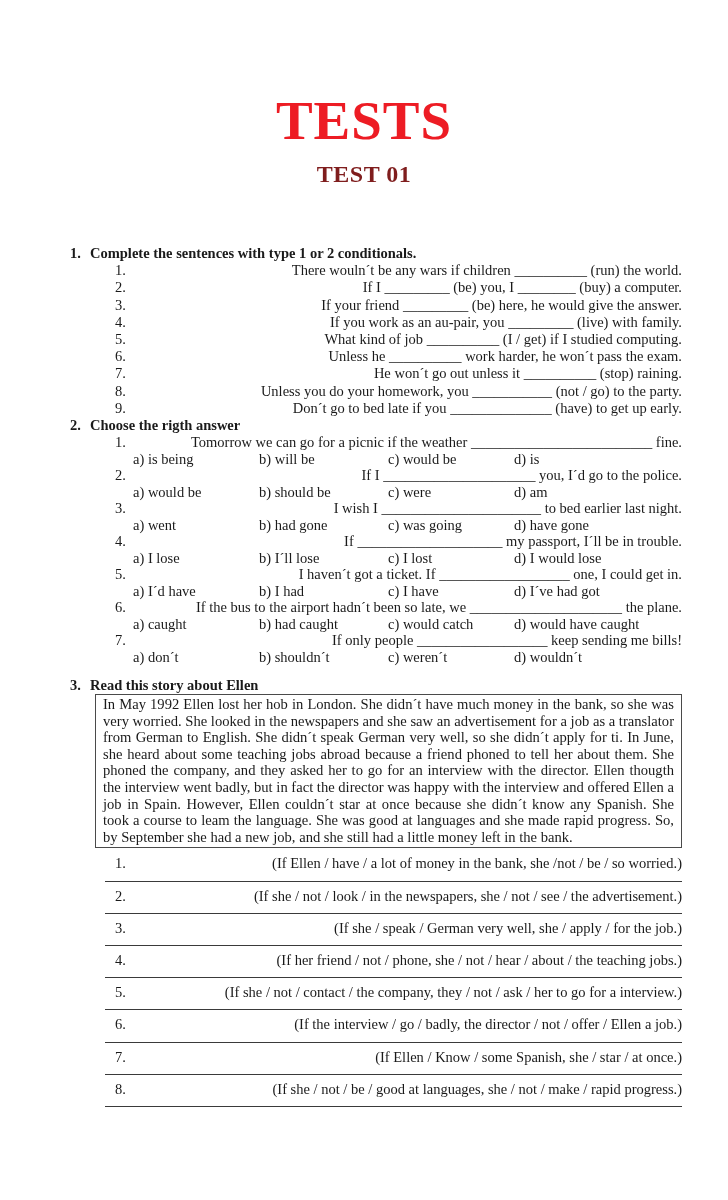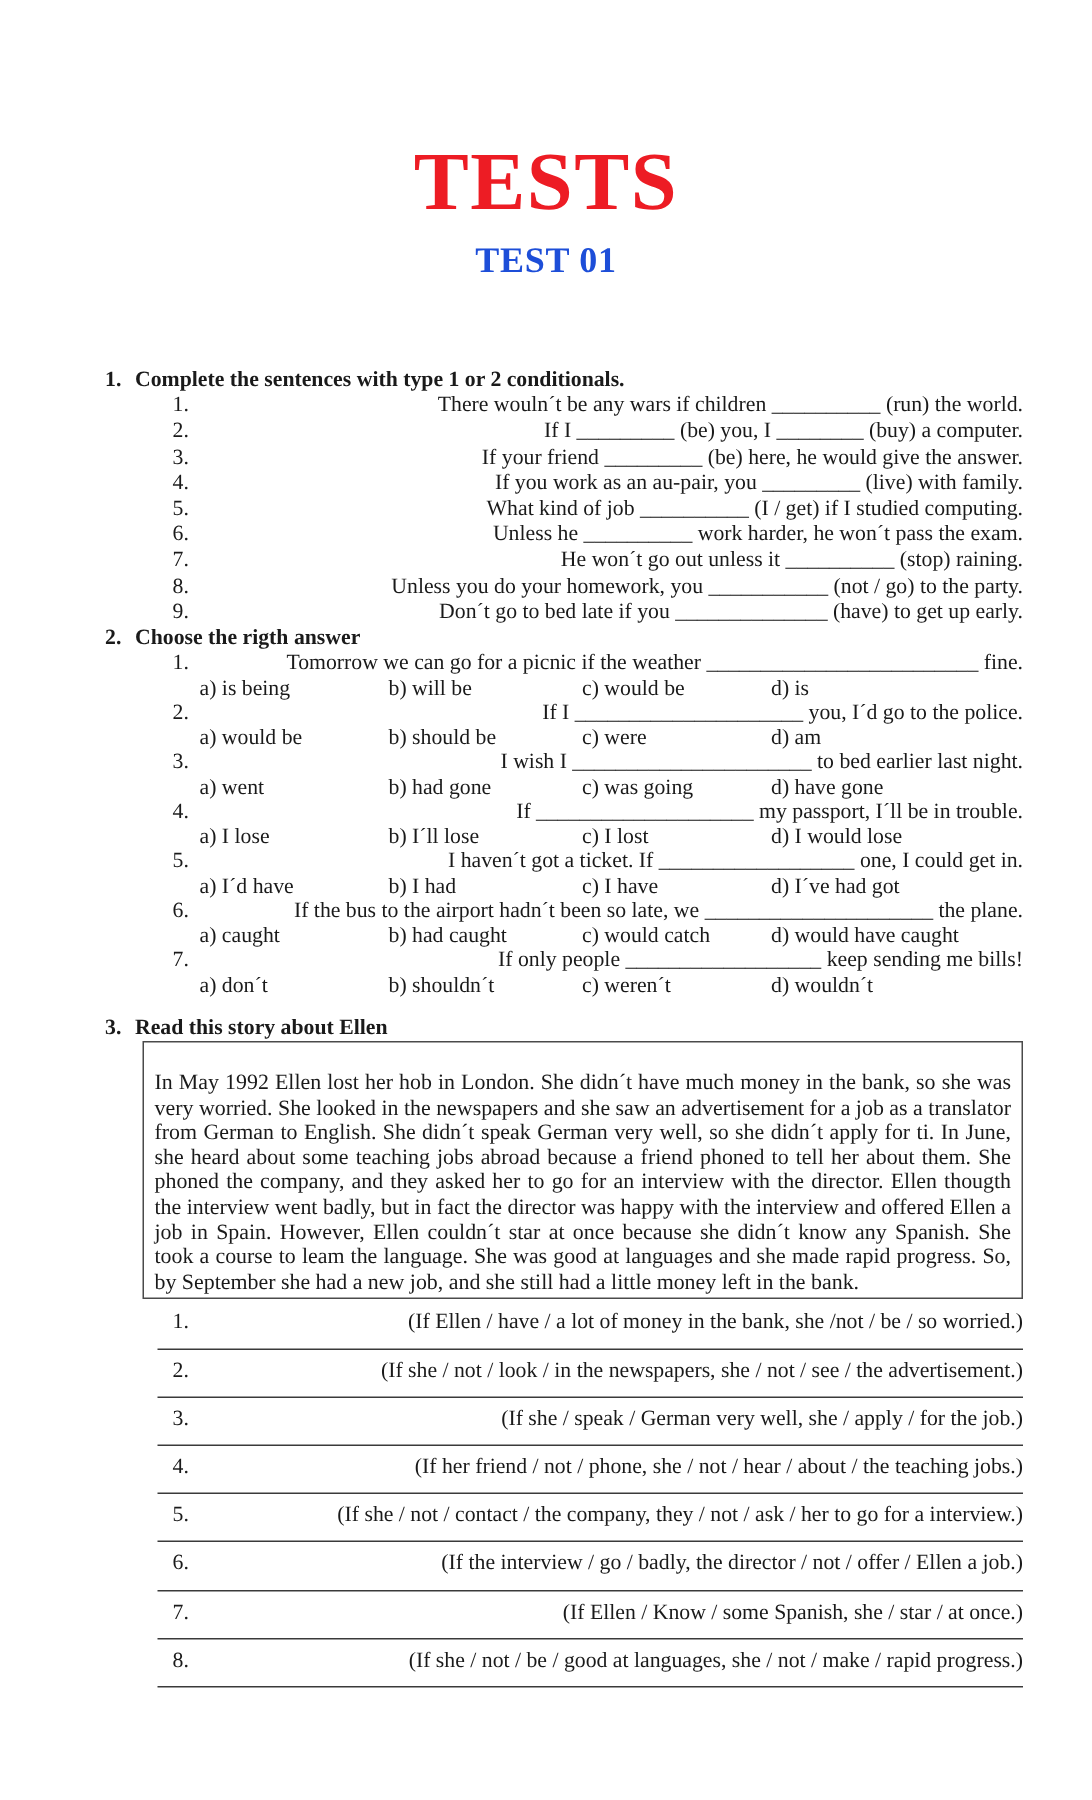--- a/index.html
+++ b/index.html
@@ -19,21 +19,21 @@
     color: #ed1c24;
     font-weight: bold;
     font-size: 55px;
     line-height: 1.12;
     margin-top: 90px;
     letter-spacing: 1px;
     font-family: Liberation Serif, serif;
   }
   .doc-subtitle {
     text-align: center;
-    color: #1d4ed8;
+    color: #7f1d1d;
     font-weight: bold;
     font-size: 24px;
     line-height: 1.15;
     margin-top: 9px;
     letter-spacing: 0.5px;
   }
   .content {
     margin: 57px 46px 0 70px;
     font-size: 14.5px;
   }
@@ -61,21 +61,21 @@
   .opts-row {
     display: grid;
     grid-template-columns: 126px 129px 126px 1fr;
     margin-left: 18px;
     line-height: 16.5px;
   }
   .sec3-heading { margin-top: 12px; }
   .passage-box {
     margin-left: 25px;
     border: 1px solid #4a4a4a;
-    padding: 19px 7px 2px 7px;
+    padding: 1px 7px 2px 7px;
     text-align: justify;
     font-size: 14.6px;
     line-height: 16.6px;
   }
   .qa-items {
     margin-left: 45px;
     margin-top: 7px;
   }
   .qa-item { margin-bottom: 6px; }
   .answer-line {

